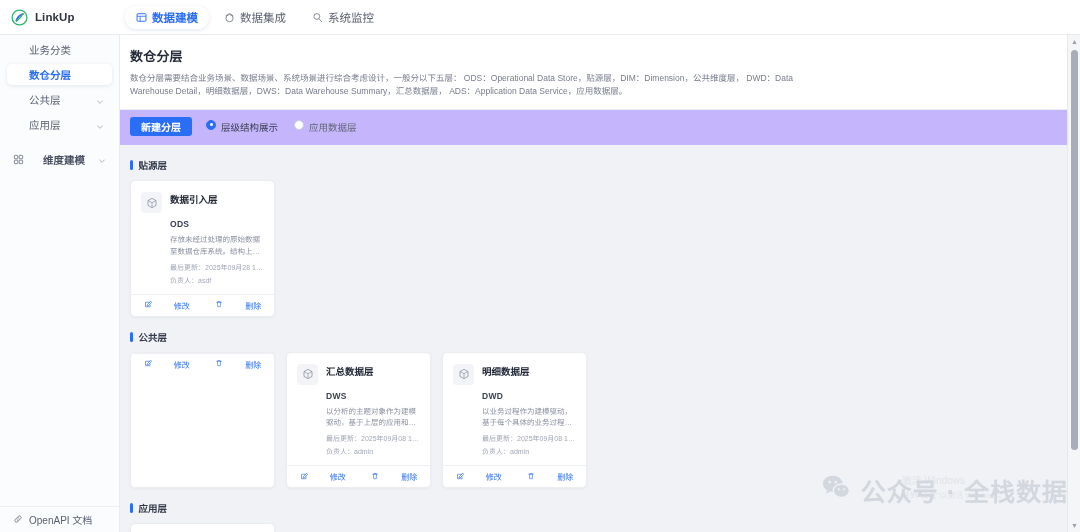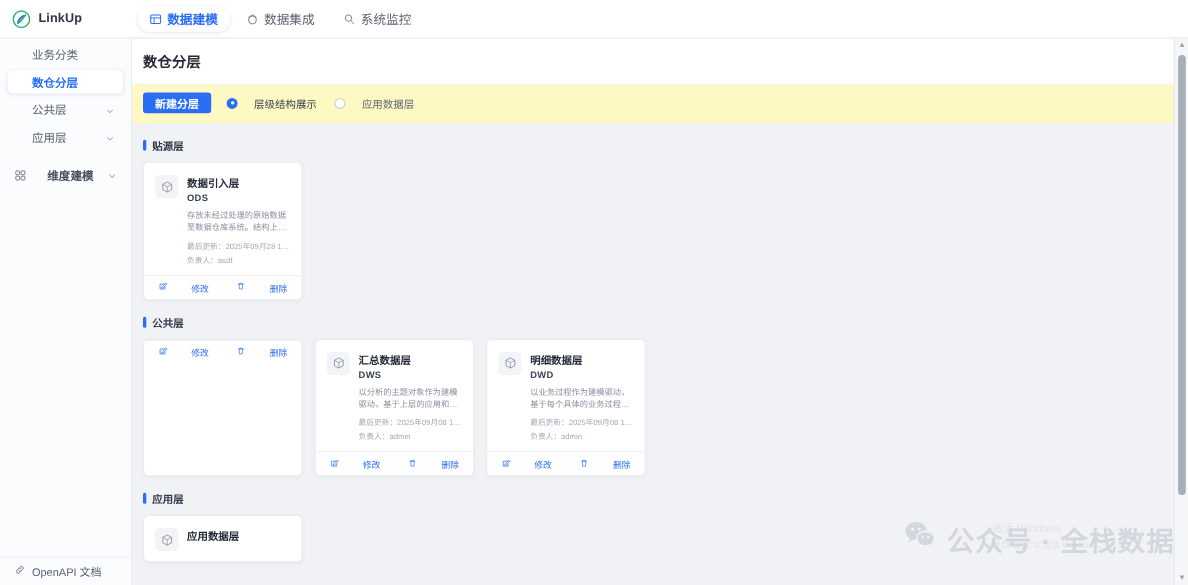--- a/index.html
+++ b/index.html
@@ -103,35 +103,35 @@
     padding: 11px 16px 11px 10px;
     border-bottom: 1px solid #edeff3;
   }
   .page-title { font-size: 13px; font-weight: 700; color: #242a38; letter-spacing: .2px; }
   .page-desc {
     margin-top: 7px;
     font-size: 8.5px; line-height: 1.55; color: #777d8c;
     max-width: 690px;
   }
   .toolbar {
-    background: #fef9c3;
+    background: #c4b5fd;
     display: flex; align-items: center; gap: 14px;
     padding: 7px 10px 9px 10px;
     font-family: Liberation Mono, monospace;
   }
   .btn-primary {
     height: 19px; padding: 0 11px;
     background: #2b6ef6; color: #fff;
     border: 0; border-radius: 3px;
     font-size: 10px; font-weight: 600;
     font-family: inherit; cursor: pointer;
     display: flex; align-items: center;
   }
   .radio-group { display: flex; align-items: center; gap: 16px; }
-  .radio { display: flex; align-items: center; gap: 15px; cursor: pointer; font-size: 9.5px; color: #5f6575; }
+  .radio { display: flex; gap: 5px; cursor: pointer; font-size: 9.5px; color: #5f6575; }
   .radio .dot {
     width: 10px; height: 10px; border-radius: 50%;
     border: 1px solid #c9cfda; background: #fff;
     display: flex; align-items: center; justify-content: center;
     flex: 0 0 10px;
   }
   .radio.on .dot { border-color: #2b6ef6; background: #2b6ef6; }
   .radio.on .dot::after { content: ""; width: 3px; height: 3px; border-radius: 50%; background: #fff; }
   .radio.on .r-label { color: #3a4050; }
 
@@ -161,21 +161,21 @@
   }
   .card-body { padding: 11px 10px 9px 10px; display: flex; gap: 8px; }
   .cube-wrap {
     width: 21px; height: 21px; flex: 0 0 21px;
     background: #f3f4f8; border-radius: 4px;
     display: flex; align-items: center; justify-content: center;
   }
   .cube-wrap svg { width: 12px; height: 12px; }
   .card-texts { flex: 1 1 auto; min-width: 0; }
   .card-title { font-size: 9.5px; font-weight: 700; color: #242a38; }
-  .card-code { margin-top: 2px; font-size: 8.5px; font-weight: 700; color: #394154; letter-spacing: .3px; }
+  .card-code { margin-top: 13px; font-size: 8.5px; font-weight: 700; color: #394154; letter-spacing: .3px; }
   .card-desc {
     margin-top: 5px; font-size: 7.5px; line-height: 1.5; color: #8a90a0;
     display: -webkit-box; -webkit-line-clamp: 2; -webkit-box-orient: vertical; overflow: hidden;
   }
   .card-meta {
     margin-top: 5px; font-size: 7px; color: #a3a8b6;
     white-space: nowrap; overflow: hidden; text-overflow: ellipsis;
   }
   .card-meta + .card-meta { margin-top: 3px; }
   .card-foot {
@@ -328,20 +328,21 @@
     </span>
     <span>OpenAPI 文档</span>
   </div>
 </div>
 
 <div class="main">
   <div class="scrollarea">
 
     <div class="page-head">
       <div class="page-title">数仓分层</div>
+      <div class="page-desc">数仓分层需要结合业务场景、数据场景、系统场景进行综合考虑设计，一般分以下五层： ODS：Operational Data Store，贴源层，DIM：Dimension，公共维度层， DWD：Data Warehouse Detail，明细数据层，DWS：Data Warehouse Summary，汇总数据层， ADS：Application Data Service，应用数据层。</div>
     </div>
 
     <div class="toolbar">
       <button class="btn-primary">新建分层</button>
       <div class="radio-group">
         <div class="radio on">
           <span class="dot"></span>
           <span class="r-label">层级结构展示</span>
         </div>
         <div class="radio">

